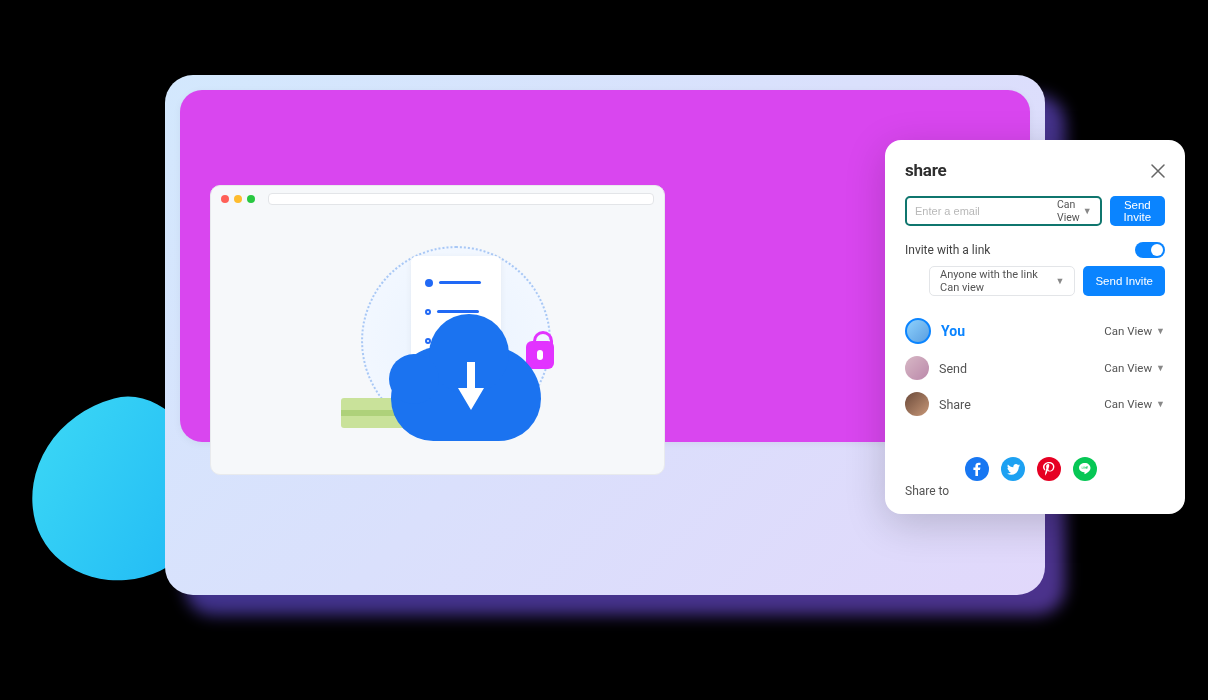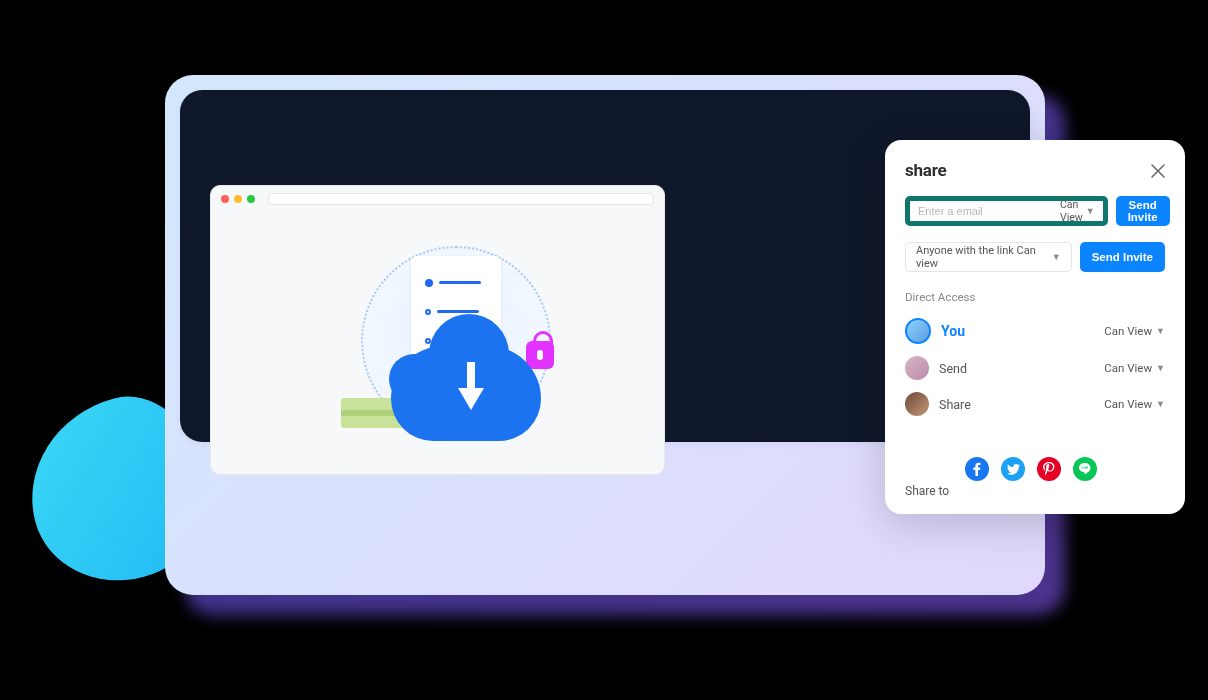--- a/index.html
+++ b/index.html
@@ -51,21 +51,21 @@
     border-radius: 28px;
     background: linear-gradient(135deg, #d3e8fd 0%, #e1d8fb 100%);
   }
   .card {
     position: absolute;
     left: 180px;
     top: 90px;
     width: 850px;
     height: 352px;
     border-radius: 22px;
-    background: #0f172a;
+    background: #d946ef;
     box-shadow: 0 2px 8px rgba(0,0,0,0.05);
   }
   .browser {
     position: absolute;
     left: 30px;
     top: 95px;
     width: 455px;
     height: 290px;
     background: #f6f8fa;
     border-radius: 10px;
@@ -145,30 +145,30 @@
     background: #fff;
     border-radius: 16px;
     box-shadow: 0 10px 40px rgba(0,0,0,0.18);
     padding: 20px 20px 16px;
   }
   .share-head { display: flex; justify-content: space-between; align-items: center; margin-bottom: 16px;}
   .share-title { font-weight: 700; font-size: 17px; color: #2e2e2e; letter-spacing: -0.2px;}
   .close-x { width: 14px; height: 14px; cursor: pointer; position: relative; color:#666;}
   .label { font-size: 12px; color: #444; margin-bottom: 8px; }
   .row-flex { display: flex; gap: 8px; margin-bottom: 16px; }
-  .input-wrap { flex: 1; border: 5px solid #0f766e; border-radius: 5px; height: 30px; display: flex; align-items: center; padding: 0 8px; background:#fff;}
+  .input-wrap { flex: 1; border: 2px solid #0f766e; border-radius: 5px; height: 30px; display: flex; align-items: center; padding: 0 8px; background:#fff;}
   .input-wrap input { border: none; outline: none; flex: 1; font-size: 11px; color: #333; background: transparent;}
   .input-wrap input::placeholder { color: #b8b8b8; }
   .perm { font-size: 10.5px; color: #555; display: flex; align-items: center; gap: 3px; cursor: pointer;}
-  .btn-primary { background: #0a84ff; color: #fff; border: none; border-radius: 5px; height: 30px; padding: 0 12px; font-size: 11.5px; font-weight: 700; cursor: pointer;}
+  .btn-primary { background: #0a84ff; color: #fff; border: none; border-radius: 5px; height: 30px; padding: 0 12px; font-size: 11.5px; font-weight: 400; cursor: pointer;}
   .link-row { display: flex; justify-content: space-between; align-items: center; margin-bottom: 8px;}
   .link-row .label { margin: 0; }
   .toggle { width: 30px; height: 16px; background: #0a84ff; border-radius: 10px; position: relative; cursor: pointer;}
   .toggle::after { content:""; position:absolute; right:2px; top:2px; width:12px; height:12px; background:#fff; border-radius:50%;}
-  .select { flex:1; border:1px solid #e3e5e8; border-radius:5px; height:30px; display:flex; align-items:center; justify-content:space-between; padding:0 10px; font-size:11px; color:#555; cursor:pointer;}
+  .select { flex:1; border:1px solid #e3e5e8; border-radius:5px; height:30px; display:flex; align-items:center; justify-content:space-between; padding:0 10px; font-size:11px; color:#555; cursor:pointer;margin-left:24px;}
   .chev { font-size: 9px; color:#888; }
   .section-label { font-size: 11.5px; color: #888; margin: 18px 0 8px; }
   .person { display: flex; align-items: center; justify-content: space-between; padding: 6px 0;}
   .person-left { display: flex; align-items: center; gap: 10px;}
   .avatar { width: 24px; height: 24px; border-radius: 50%; background: #ddd; position: relative; overflow:hidden;}
   .avatar.you { border: 2px solid #0a84ff; width: 26px; height: 26px;}
   .avatar.a1 { background: linear-gradient(135deg,#f59e42,#e8604b);}
   .avatar.a2 { background: linear-gradient(135deg,#8ed1fc,#5a9ee0);}
   .avatar.a3 { background: linear-gradient(135deg,#d7b8c5,#b8a);}
   .avatar.a4 { background: linear-gradient(135deg,#6b4a3a,#c89878);}
@@ -232,29 +232,32 @@
       <div class="input-wrap">
         <input type="text" placeholder="Enter a email" style="">
         <div class="perm">
           <span>Can View</span>
             <span class="chev">▼</span>
         </div>
       </div>
       <button class="btn-primary">Send Invite</button>
     </div>
 
+    <div class="link-row">
+      <div class="label">Invite with a link</div>
+      <div class="toggle"></div>
+    </div>
     <div class="row-flex">
       <div class="select">
         <span>Anyone with the link Can view</span>
           <span class="chev">▼</span>
       </div>
       <button class="btn-primary">Send Invite</button>
     </div>
 
-    <div class="section-label">Direct Access</div>
 
 
     <div class="person">
       <div class="person-left">
         <div class="avatar a2 you"></div>
         <div class="p-name you">You</div>
       </div>
       <div class="p-role">
           <span>Can View</span>
           <span class="chev">▼</span>

